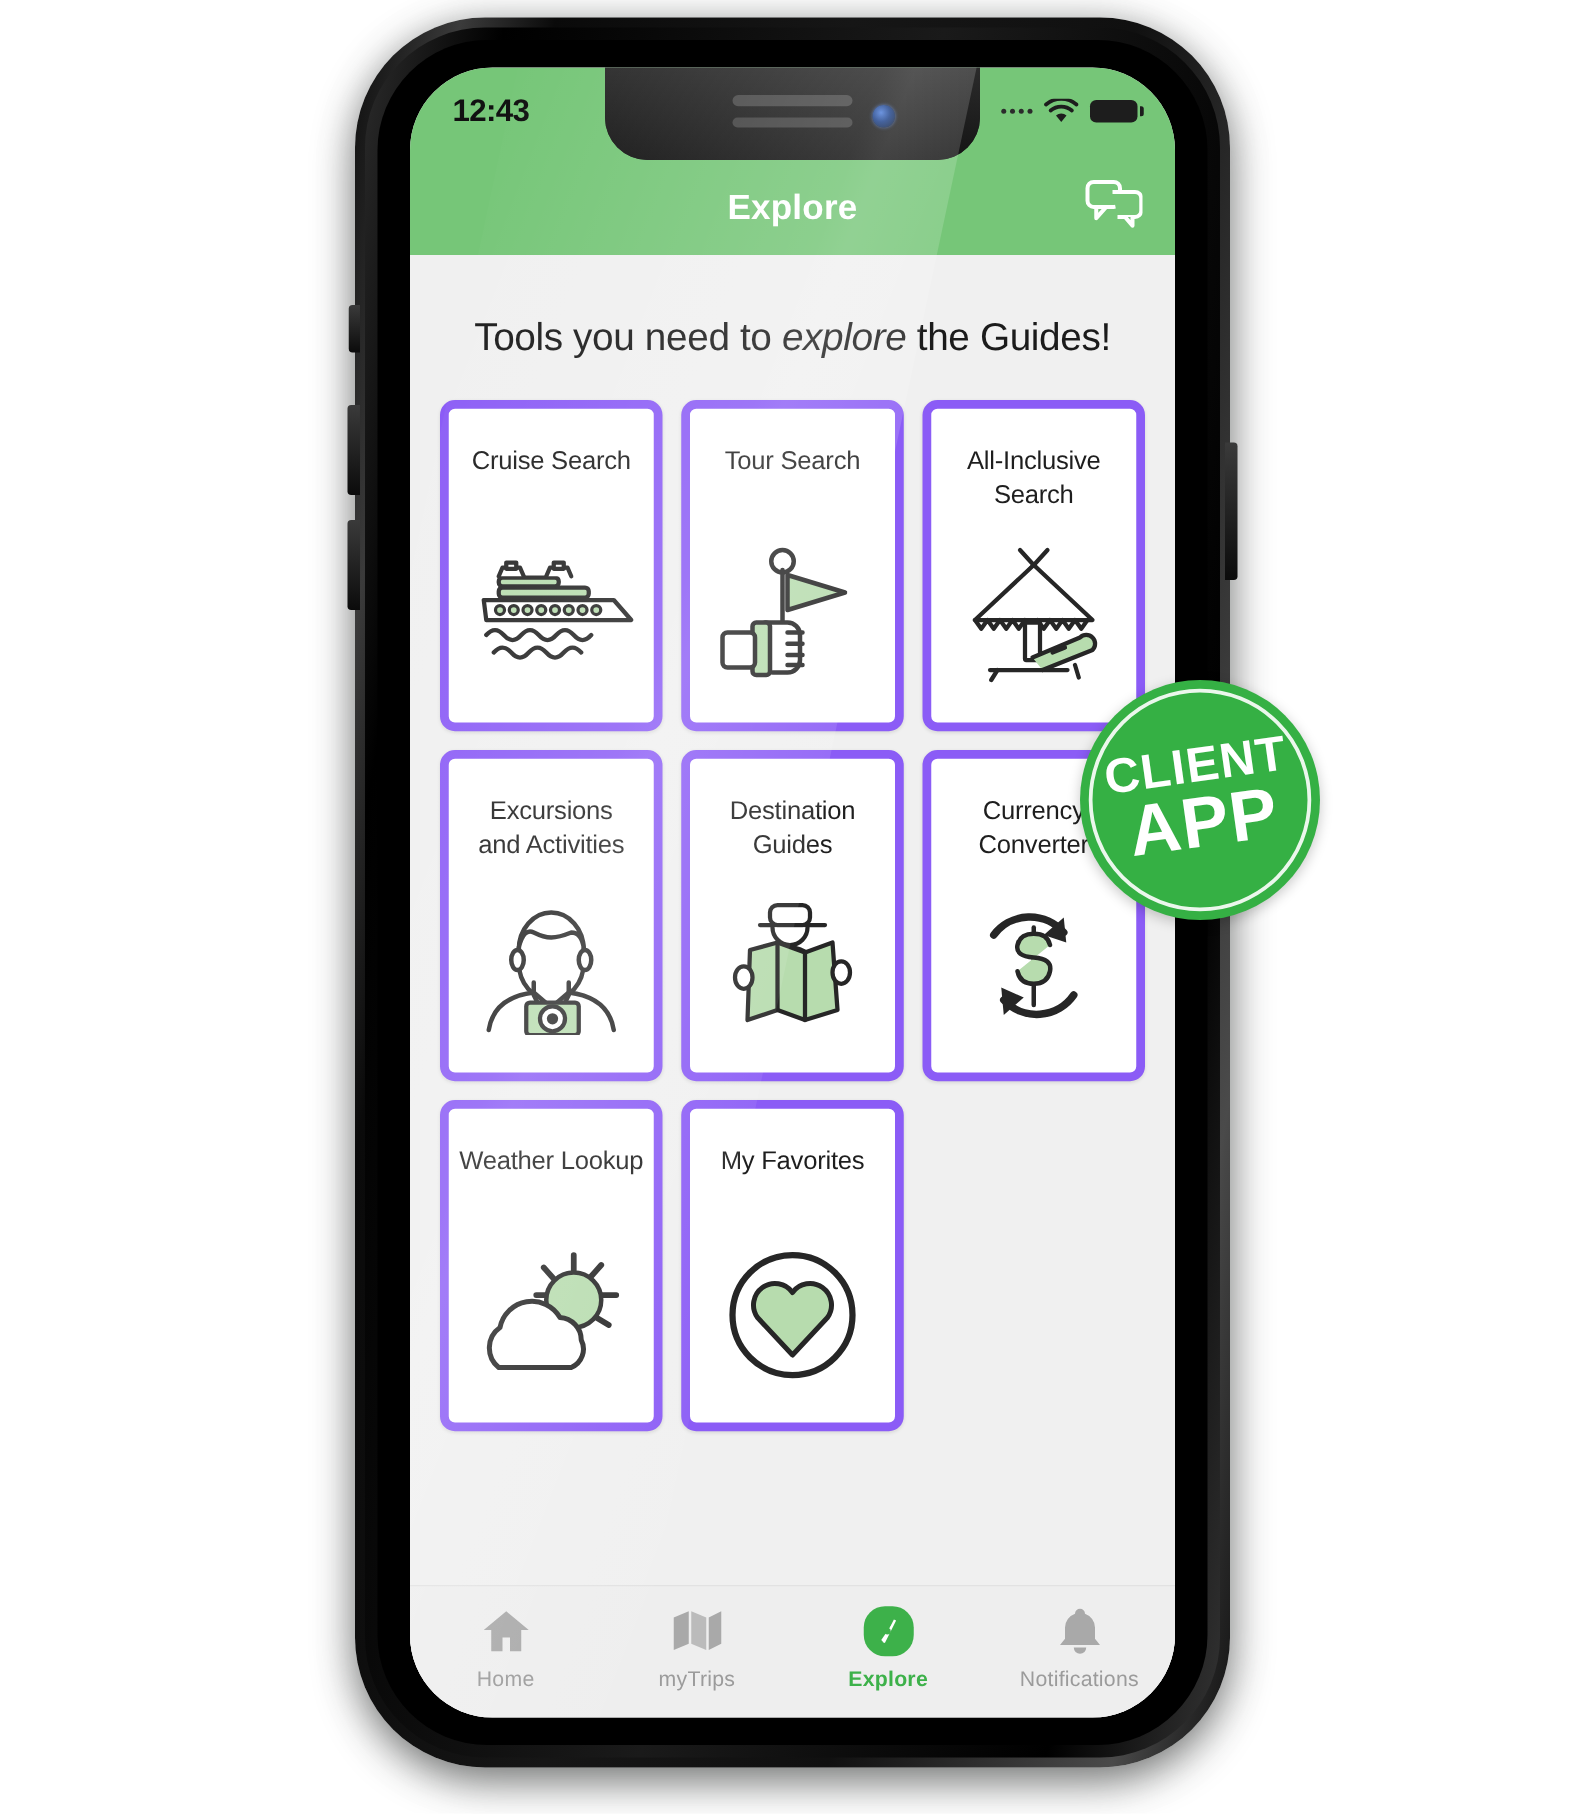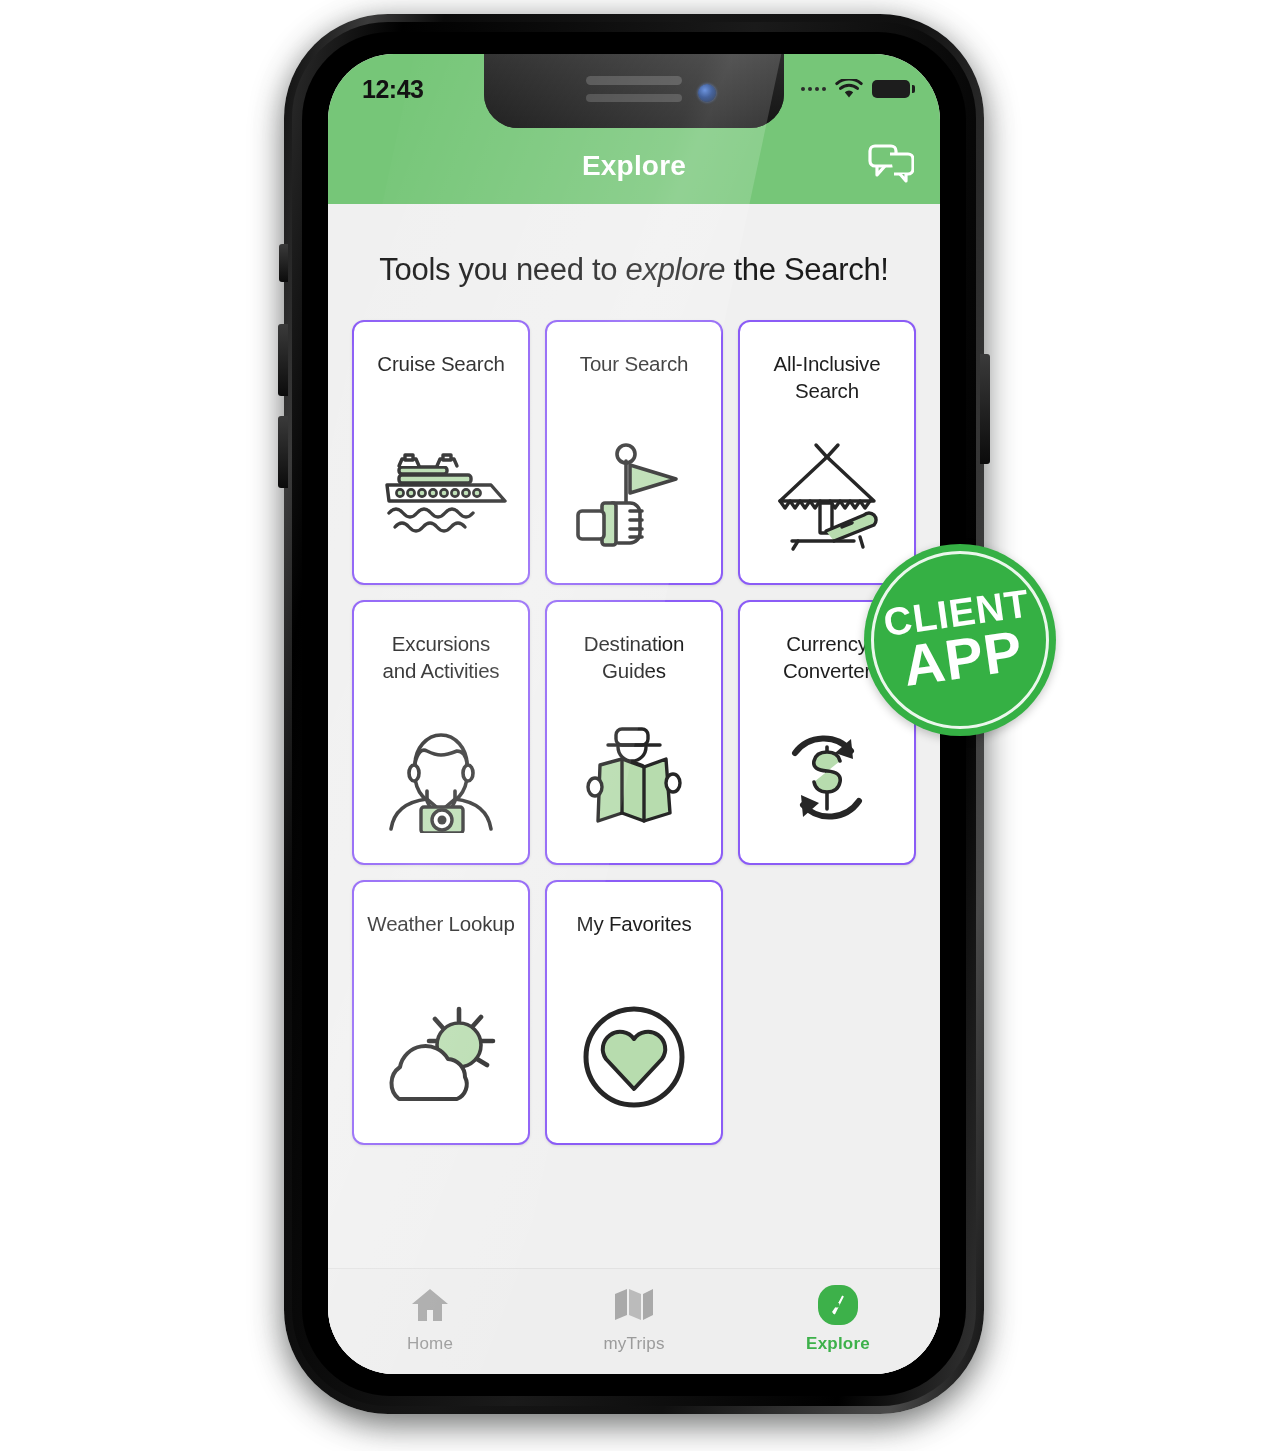--- a/index.html
+++ b/index.html
@@ -140,21 +140,21 @@
     grid-template-columns:repeat(3,178px);
     gap:15px;
     justify-content:center;
     padding:0 10px;
   }
   .tile{
     position:relative;
     height:265px;
     background:#fff;
     border-radius:12px;
-    border:2px solid #8b5cf6;
+    border:7px solid #8b5cf6;
     box-shadow:0 1px 3px rgba(0,0,0,.10);
     display:flex;
     flex-direction:column;
     align-items:center;
     padding-top:28px;
   }
   .tile-label{
     font-size:20.5px;
     color:#1e1e1e;
     text-align:center;
@@ -258,21 +258,21 @@
             <rect x="2" y="2" width="26" height="20" rx="5" fill="none" stroke="#fff" stroke-width="3.2"></rect>
             <path d="M9 22l0 9 8-9" fill="none" stroke="#fff" stroke-width="3.2" stroke-linejoin="round"></path>
             <path d="M22 10h18a5 5 0 015 5v10a5 5 0 01-5 5H26" fill="#76c678" stroke="#fff" stroke-width="3.2" stroke-linejoin="round"></path>
             <path d="M38 30l0 7-6-7" fill="#76c678" stroke="#fff" stroke-width="3.2" stroke-linejoin="round"></path>
           </svg>
         </span>
       </div>
 
       <div class="content">
 
-        <div class="tagline"><span>Tools you need to </span><em>explore</em><span> the Search!</span></div>
+        <div class="tagline"><span>Tools you need to </span><em>explore</em><span> the Guides!</span></div>
 
         <div class="grid">
 
           <div class="tile">
             <div class="tile-label">Cruise Search</div>
             <div class="tile-icon">
               <svg width="132" height="100" viewBox="0 0 132 100">
                 <g stroke="#262626" stroke-width="3.4" fill="none" stroke-linejoin="round" stroke-linecap="round">
                   <path d="M14 54 L12 38 h104 l14 16 z" fill="#fff"></path>
                   <rect x="24" y="28" width="72" height="8" rx="3" fill="#b7dcae"></rect>
@@ -446,20 +446,29 @@
               <svg width="44" height="44" viewBox="0 0 44 44">
                 <rect x="2" y="2" width="40" height="40" rx="17" fill="#3db14a"></rect>
                 <path d="M27 13 L18 31 L16 29 z" fill="#fff"></path>
                 <path d="M27 13 L18 31" stroke="#fff" stroke-width="2"></path>
                 <circle cx="21" cy="22" r="2.6" fill="#3db14a"></circle>
               </svg>
             </div>
             <div class="tab-label">Explore</div>
           </div>
 
+          <div class="tab">
+            <div class="tab-icon">
+              <svg width="36" height="40" viewBox="0 0 36 40" fill="#a9a9a9">
+                <path d="M18 2 a4 4 0 014 4 a12 12 0 018 11 v9 l4 5 H2 l4-5 v-9 a12 12 0 018-11 a4 4 0 014-4z"></path>
+                <path d="M13 33 a5 5 0 0010 0z"></path>
+              </svg>
+            </div>
+            <div class="tab-label">Notifications</div>
+          </div>
 
 
         </div>
       </div>
 
       <div class="gloss"></div>
     </div>
   </div>
 
   <div class="badge">

